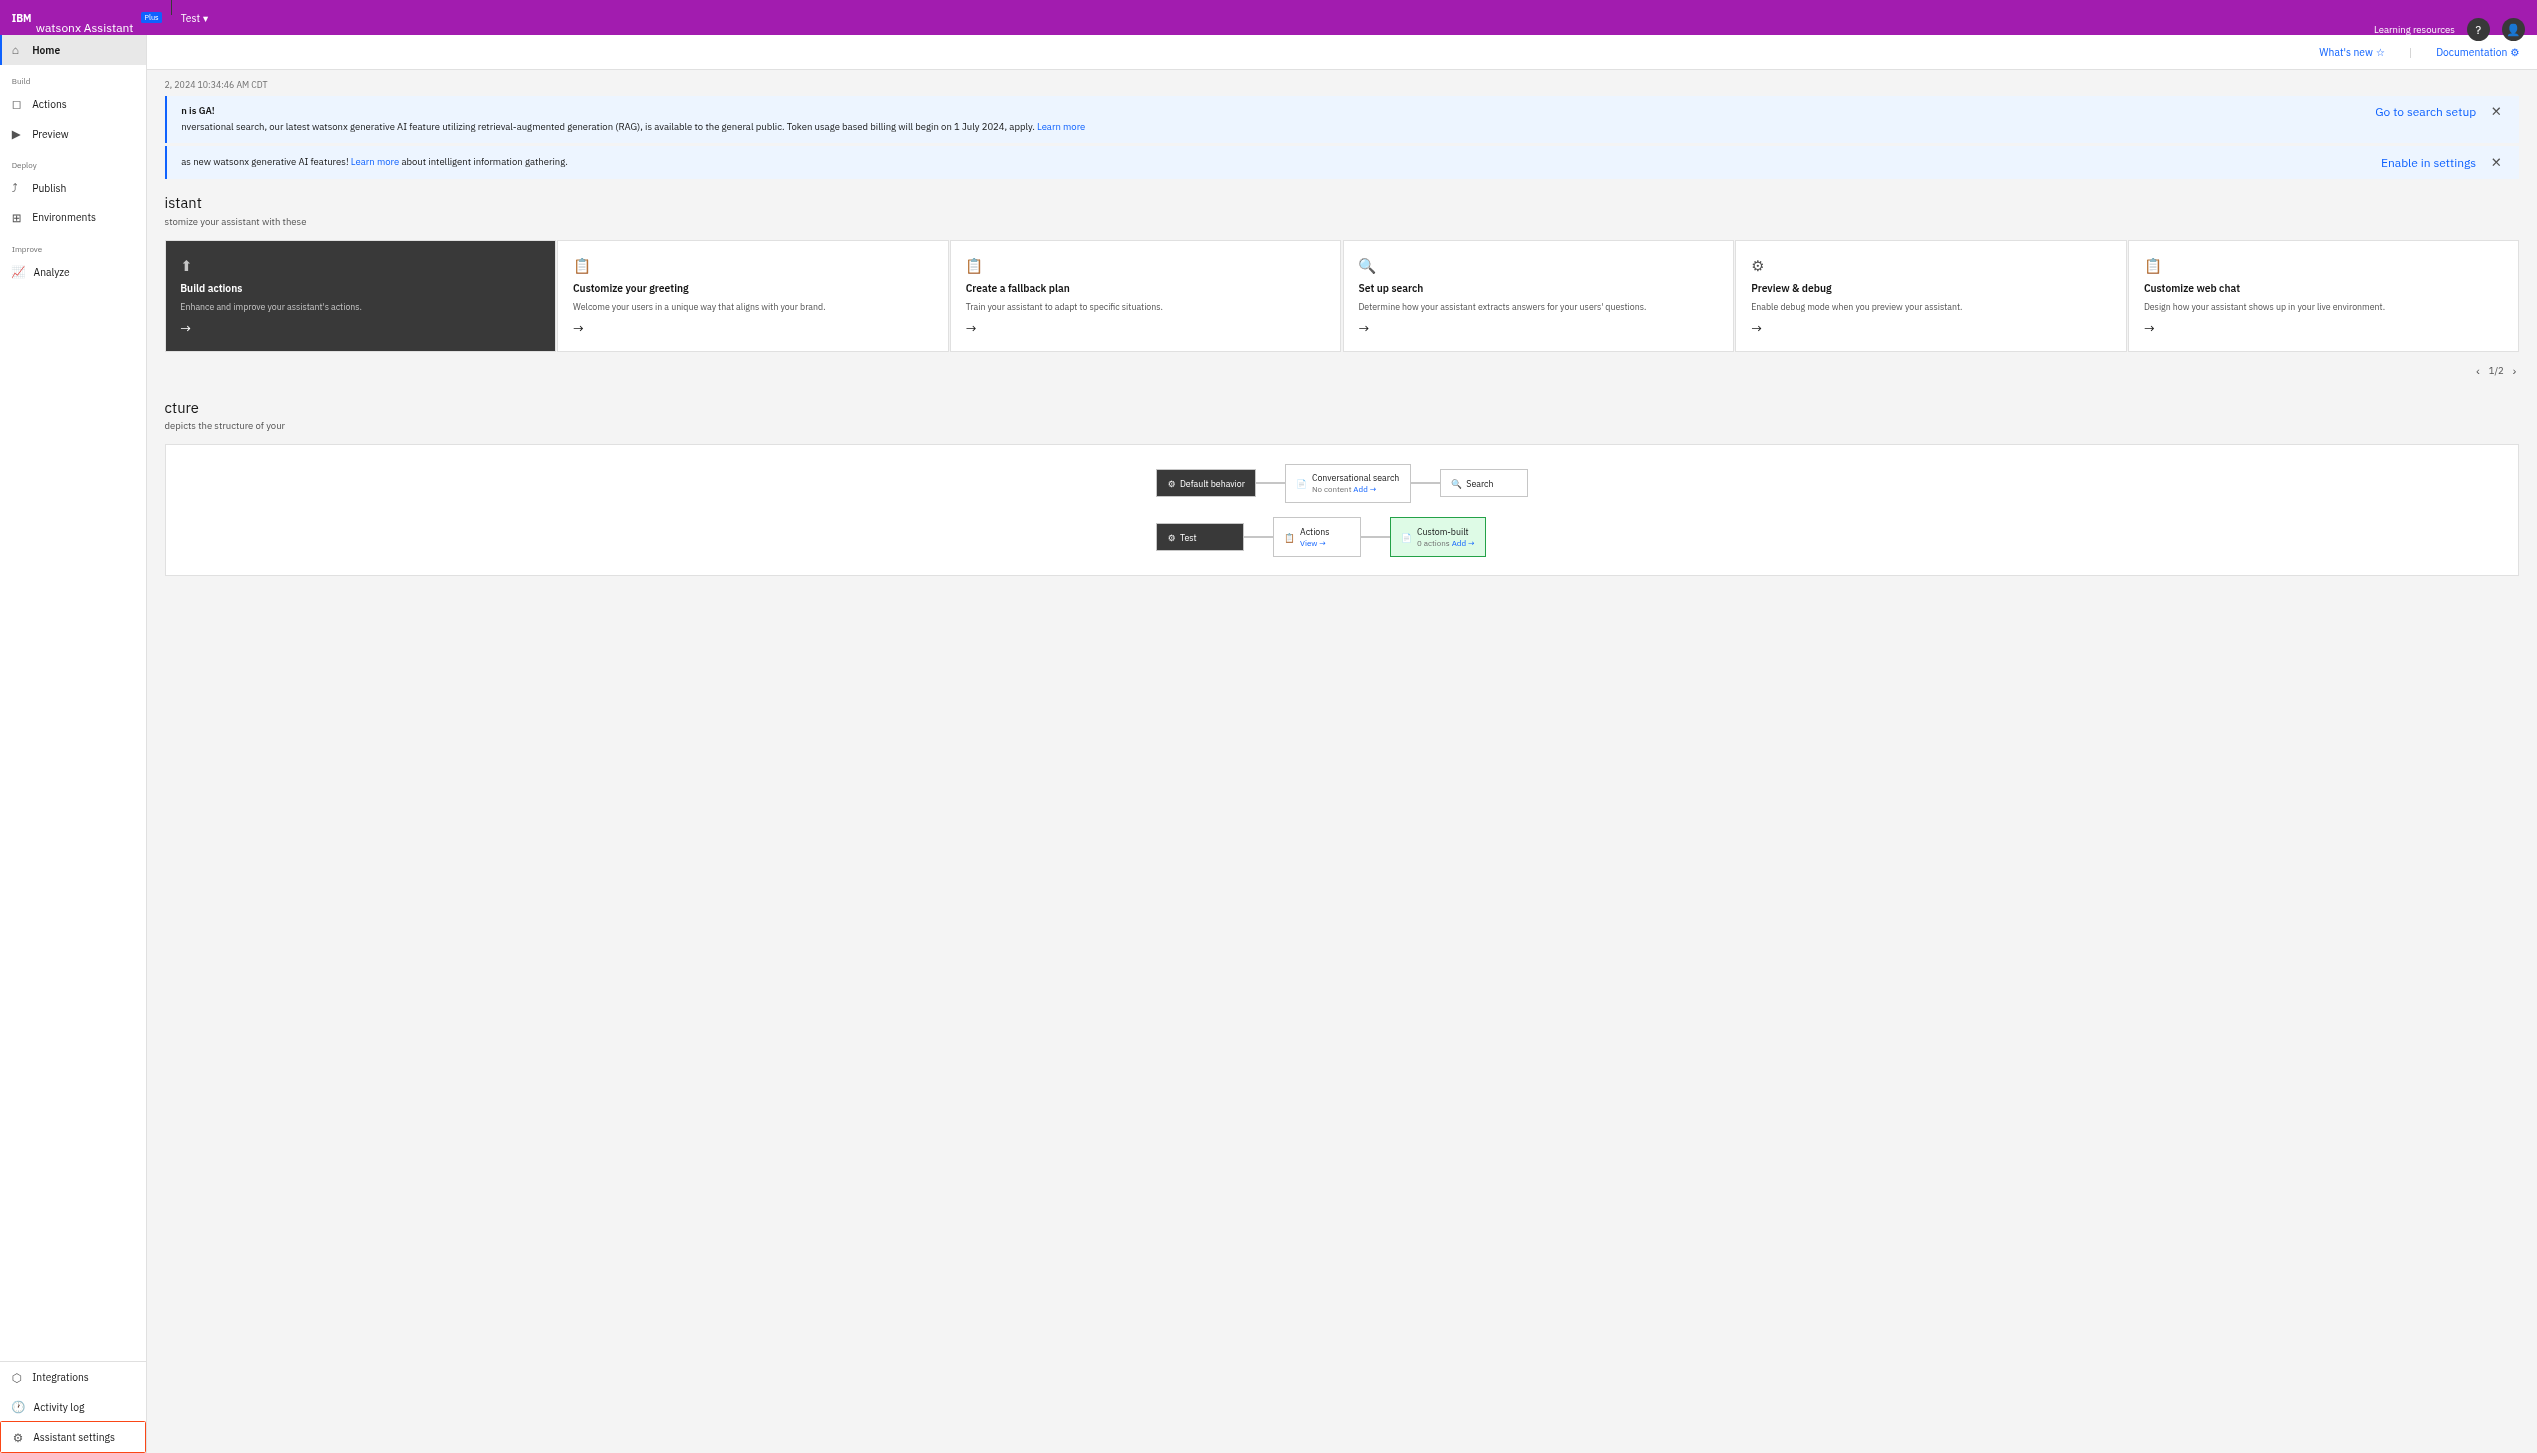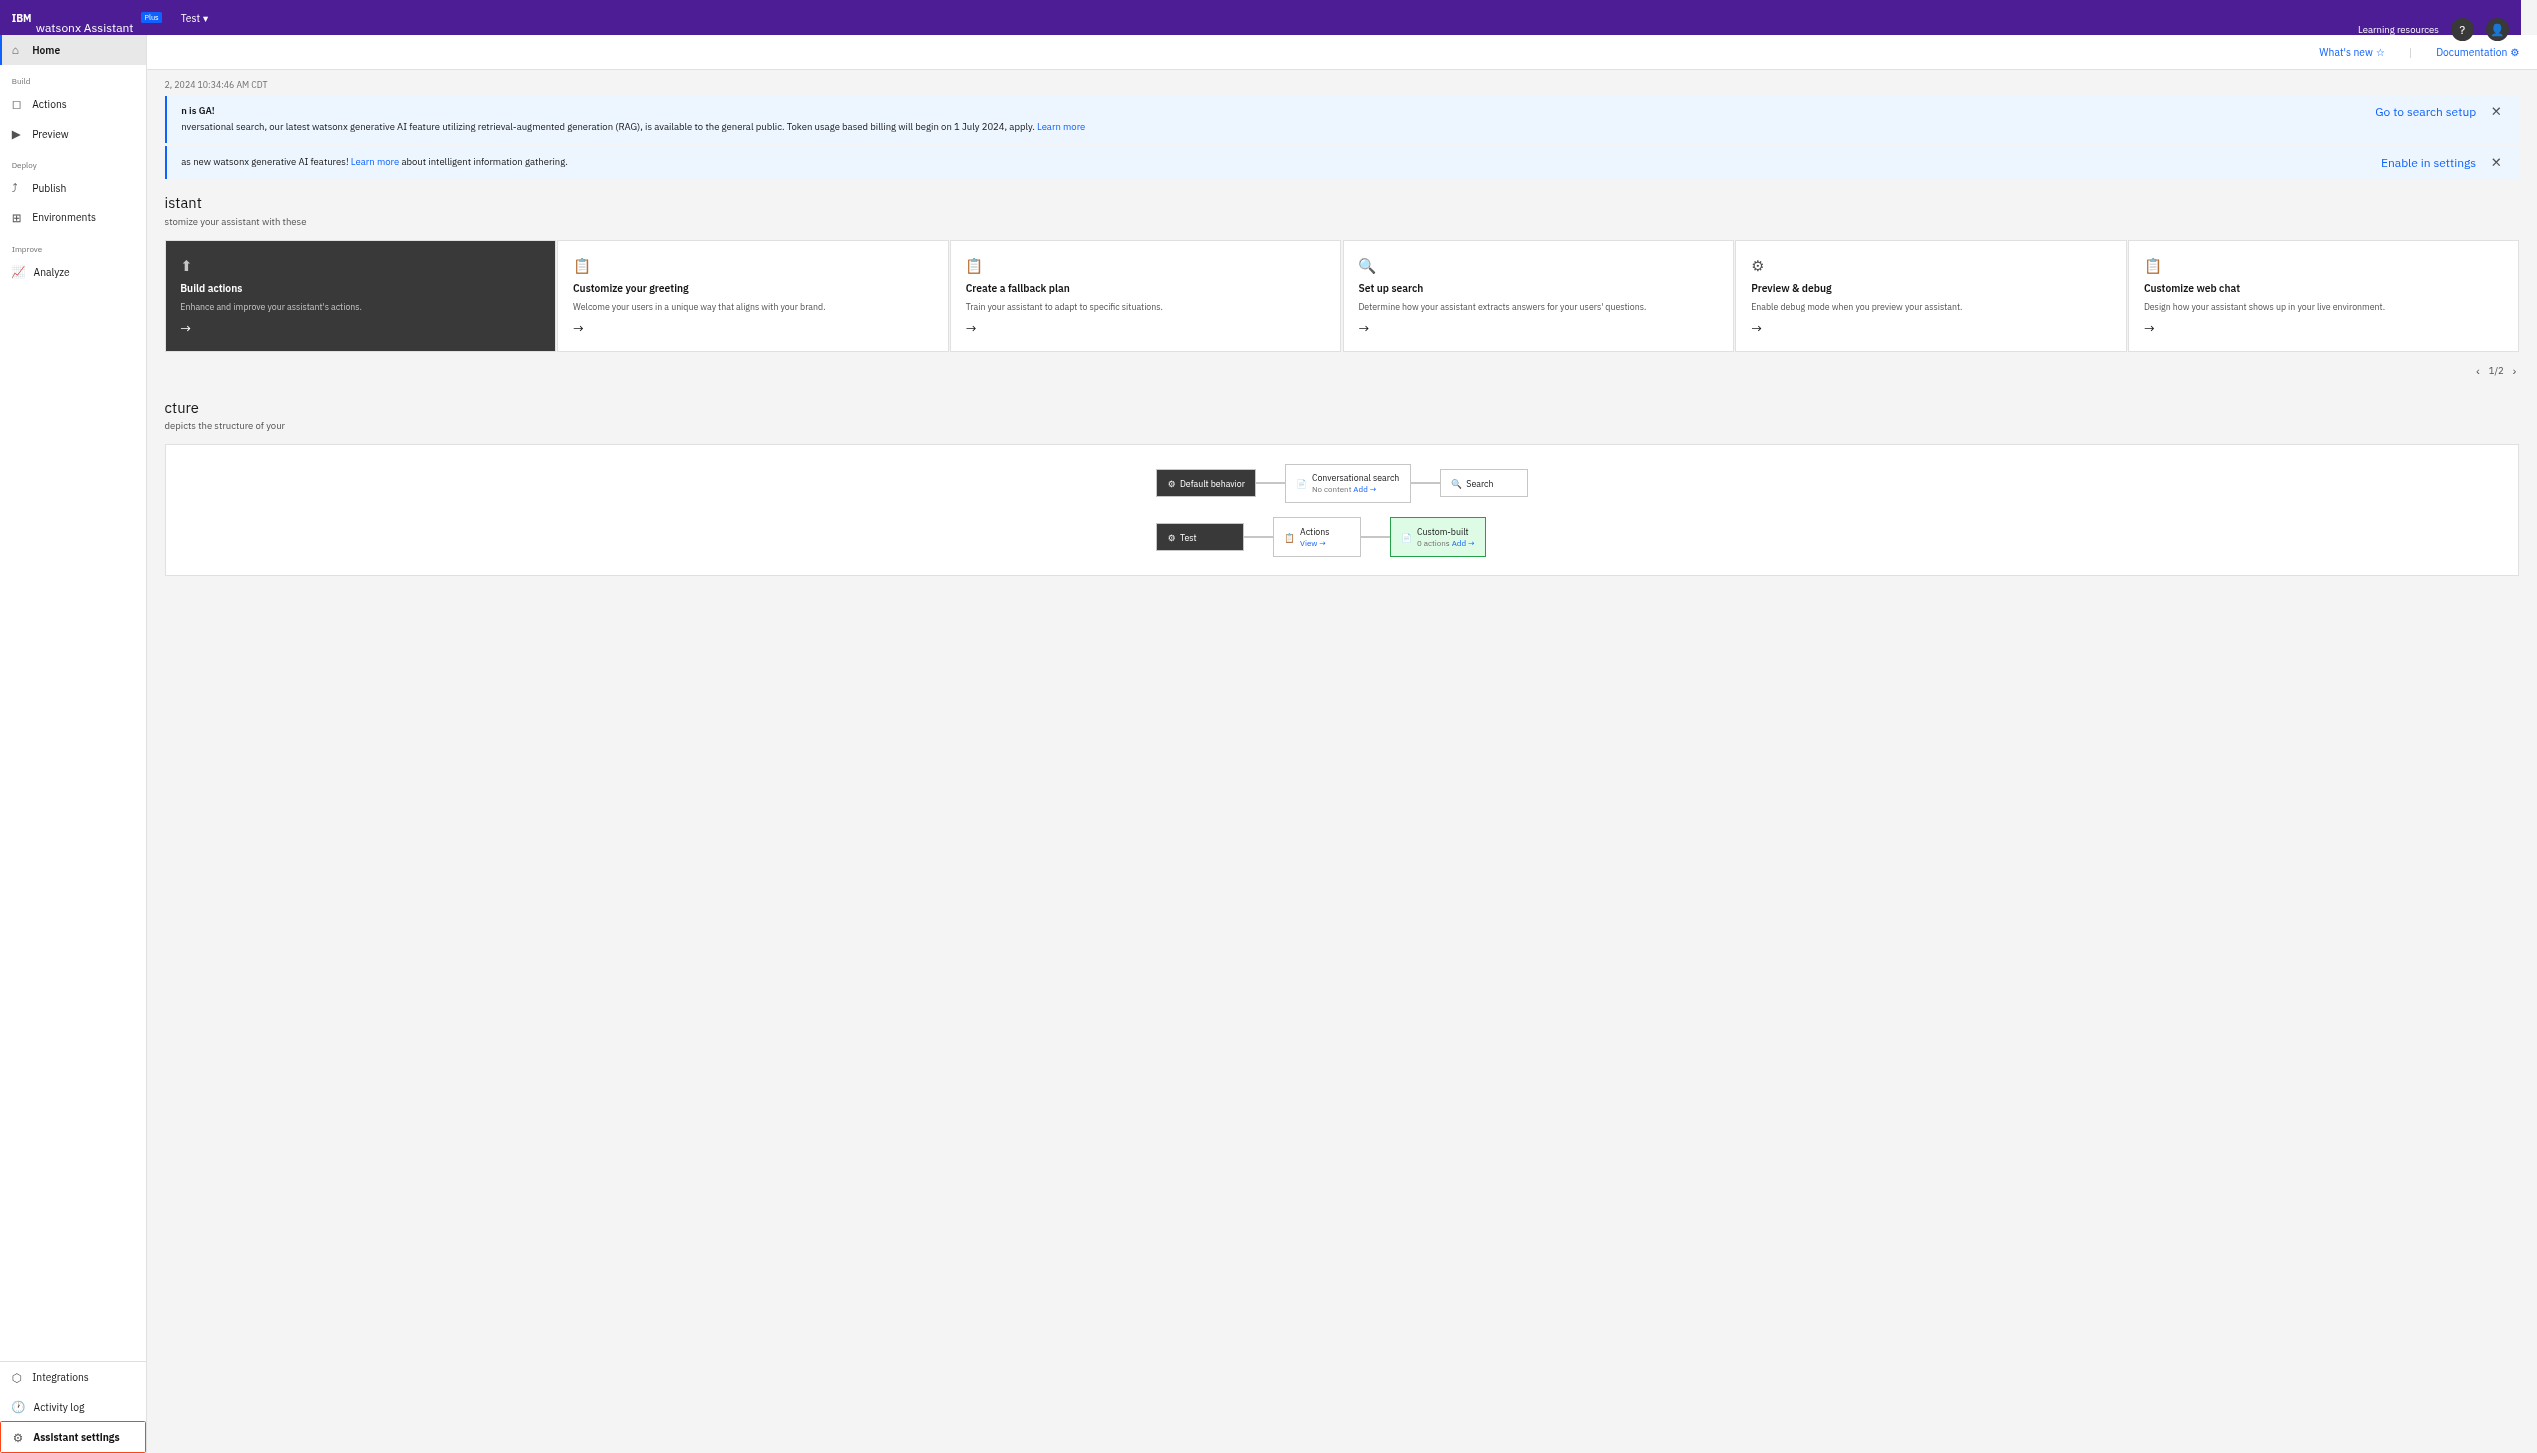--- a/index.html
+++ b/index.html
@@ -1,26 +1,26 @@
 <!DOCTYPE html>
 <html style="font-size:11.7px"><head>
   <meta charset="utf-8">
   <style>
     * { box-sizing: border-box; margin: 0; padding: 0; }
     body { font-family: 'IBM Plex Sans', Arial, sans-serif; background: #f4f4f4; color: #161616; font-size: 10.3px; overflow: hidden; height: 100vh; }
 
     
     .top-nav {
-      background: #4c1d95;
+      background: #a21caf;
       color: #fff;
       height: 35px;
       display: flex;
       padding: 0 11.7px;
       position: fixed;
-      top: 0; left: 0; right: 16px;
+      top: 0; left: 0; right: 0;
       z-index: 1000;
     }
     .top-nav-brand {
       display: flex;
       align-items: center;
       gap: 4.4px;
       font-size: 10.3px;
       font-weight: 400;
       color: #fff;
       flex: 0 0 auto;
@@ -318,21 +318,21 @@
       <div class="sidebar-item">
         <span class="sidebar-icon">⬡</span>
         <span>Integrations</span>
       </div>
       <div class="sidebar-item">
         <span class="sidebar-icon">🕐</span>
         <span>Activity log</span>
       </div>
       <div class="sidebar-item highlighted" style="position:relative;">
         <span class="sidebar-icon">⚙</span>
-        <span style="font-weight:700;">Assistant settings</span>
+        <span style="font-weight:400;">Assistant settings</span>
 
       </div>
     </div>
   </aside>
 
   <main class="main">
 
     <div class="main-topbar">
       <a class="main-topbar-link">
         <span>What's new</span>

